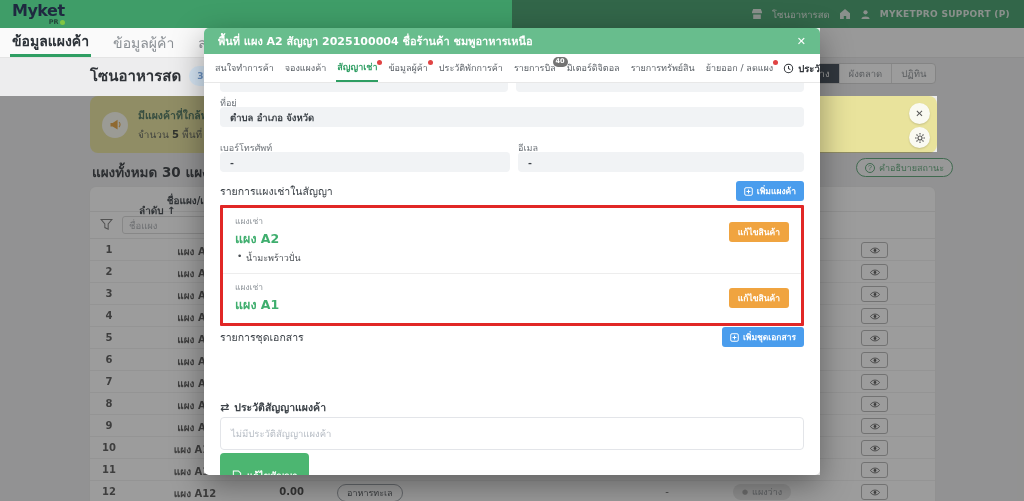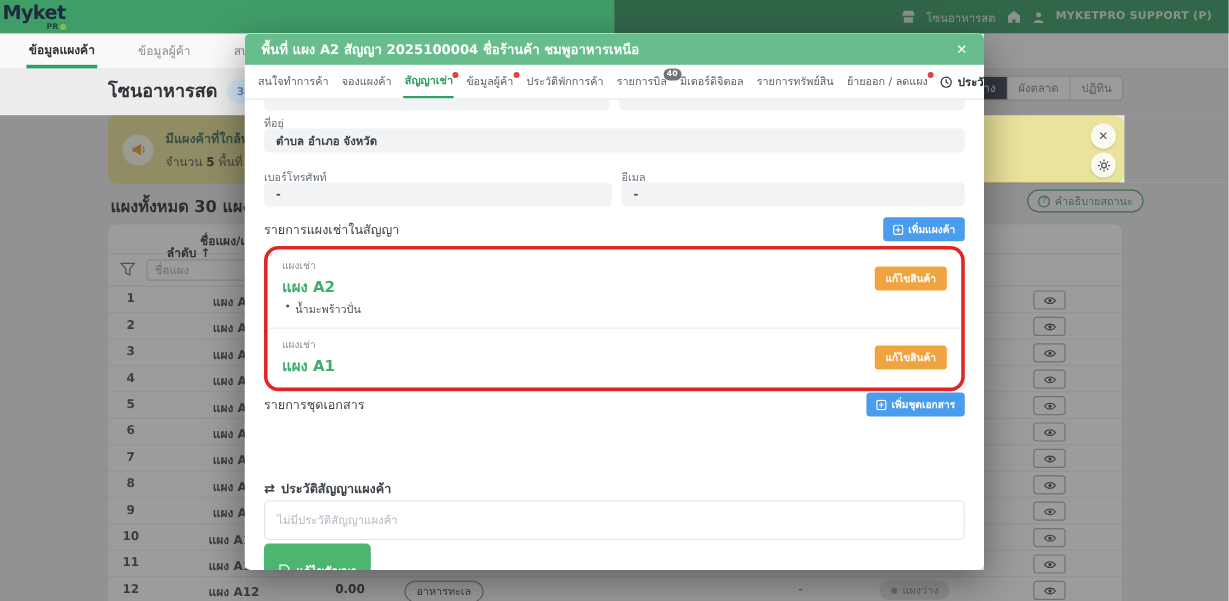--- a/index.html
+++ b/index.html
@@ -3,33 +3,33 @@
 <meta charset="utf-8">
 <style>
   html,body{margin:0;padding:0;background:#fff;}
   .stage{position:relative;width:1024px;height:501px;overflow:hidden;
          font-family:"DejaVu Sans","Liberation Sans",sans-serif;background:#ededee;}
   svg{display:block}
 
   
   .topbar{position:absolute;left:0;top:0;width:1024px;height:28px;background:#3f9d68;
           display:flex;align-items:center;z-index:1;}
-  .brand-wrap{margin-left:2px;color:#1f2940;line-height:1;}
+  .brand-wrap{margin-left:12px;color:#1f2940;line-height:1;}
   .brand{font-size:16px;font-weight:bold;letter-spacing:-.5px;}
   .brand-sub{font-size:6.5px;font-weight:bold;color:#24453a;text-align:right;display:flex;justify-content:flex-end;align-items:center;gap:1px;}
   .pro-dot{width:5px;height:5px;border-radius:50%;background:#7fc543;display:inline-block;}
   .topbar-right{margin-left:auto;margin-right:14px;display:flex;align-items:center;gap:9px;color:#dfe9e2;}
   .tb-label{font-size:9.5px;}
   .tb-user{font-size:9px;font-weight:bold;letter-spacing:.3px;}
 
   
   .navbar{position:absolute;left:0;top:28px;width:1024px;height:30px;background:#fafafa;
           border-bottom:1px solid #e4e4e4;display:flex;align-items:stretch;padding-left:10px;
           gap:20px;box-sizing:border-box;z-index:1;}
-  .nav-tab{font-size:10px;color:#8a8f94;display:flex;align-items:center;padding:0 2px;white-space:nowrap;margin-left:12px;}
+  .nav-tab{font-size:14px;color:#8a8f94;display:flex;align-items:center;padding:0 2px;white-space:nowrap;}
   .nav-tab.active{color:#2c3238;font-weight:bold;border-bottom:3px solid #2f9e63;}
 
   
   .zone-row{position:absolute;left:90px;top:64px;display:flex;align-items:center;gap:8px;z-index:1;}
   .zone-title{font-size:15px;font-weight:bold;color:#2f3338;}
   .zone-badge{background:#d7e7f6;color:#6c93c4;font-size:9px;font-weight:bold;padding:3px 8px;border-radius:10px;white-space:nowrap;}
   .view-switch{position:absolute;left:793px;top:63px;height:21px;display:flex;border:1px solid #d4d4d4;
                border-radius:4px;overflow:hidden;background:#fff;z-index:1;box-sizing:border-box;}
   .view-btn{font-size:9.5px;color:#8a8f94;padding:0 9px;display:flex;align-items:center;border-right:1px solid #ddd;white-space:nowrap;}
   .view-btn:last-child{border-right:none;}
@@ -100,21 +100,21 @@
   .m-body{position:relative;margin:0 16px;height:393px;}
   .cut-fields{position:absolute;left:0;right:0;top:0;display:flex;gap:8px;}
   .cut{height:9px;background:#f1f3f5;border-radius:0 0 4px 4px;flex:1;}
   .f-label{position:absolute;font-size:9px;color:#6a7076;}
   .f-box{position:absolute;height:20px;background:#f1f3f5;border-radius:4px;font-size:9.5px;font-weight:bold;
          color:#3c4248;display:flex;align-items:center;padding:0 10px;box-sizing:border-box;}
   .sec-row{position:absolute;left:0;right:0;display:flex;align-items:center;}
   .sec-title{font-size:10.5px;color:#3c4248;}
   .btn-blue{margin-left:auto;background:#4a9ded;border:none;color:#fff;font-size:8.5px;font-weight:bold;
             border-radius:3px;padding:3px 8px;display:flex;align-items:center;gap:4px;cursor:pointer;}
-  .red-box{position:absolute;left:0;right:0;top:122px;border:3px solid #e12726;border-radius:12px;background:#fff;}
+  .red-box{position:absolute;left:0;right:0;top:122px;border:3px solid #e12726;border-radius:1px;background:#fff;}
   .rental-item{position:relative;padding:6px 12px 8px;}
   .rental-item + .rental-item{border-top:1px solid #ededed;}
   .ri-type{font-size:8.5px;color:#8a9096;}
   .ri-name{font-size:12.5px;font-weight:bold;color:#3fae6e;margin-top:1px;}
   .ri-prod{font-size:9px;color:#4a4f54;margin-top:2px;padding-left:11px;position:relative;}
   .ri-prod::before{content:"•";position:absolute;left:2px;}
   .btn-orange{position:absolute;right:12px;top:14px;background:#f0a440;border:none;color:#fff;font-size:8.5px;
               font-weight:bold;border-radius:3px;padding:3px 9px;cursor:pointer;}
   .empty-box{position:absolute;left:0;right:0;border:1px solid #e3e5e9;border-radius:4px;padding:8px 10px;
              font-size:9.5px;color:#b6bcc4;box-sizing:border-box;}

